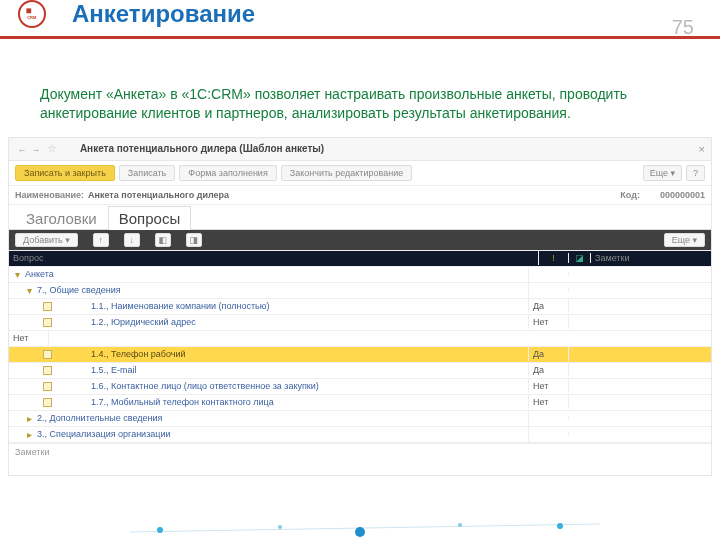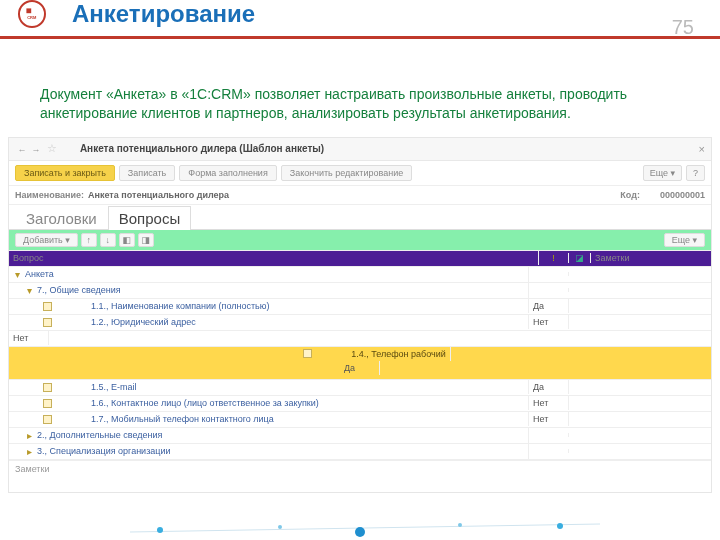--- a/index.html
+++ b/index.html
@@ -105,53 +105,53 @@
     position: relative;
     top: 1px;
   }
   .tab.active {
     background: #fff;
     border-color: #ddd;
     color: #444;
   }
   .subtoolbar {
     display: flex; align-items: center;
-    padding: 3px 6px; gap: 3px;
-    background: #86efac;
+    padding: 3px 6px; gap: 15px;
+    background: #404040;
     border-bottom: 1px solid #eee;
   }
   .btn.sm { padding: 1px 7px; font-size: 9px; }
   .icon-btn {
     width: 16px; height: 14px;
     border: 1px solid #ddd; border-radius: 2px;
     background: #f6f6f6;
     display: inline-flex; align-items: center; justify-content: center;
     font-size: 9px; color: #888;
   }
   .grid-head, .grid-row {
     display: flex; align-items: center;
     border-bottom: 1px solid #eee;
     font-size: 9px;
     min-height: 16px;
   }
   .grid-head {
-    background: #4c1d95;
+    background: #0f172a;
     color: #888;
   }
   .col-q { flex: 1; padding: 2px 4px; border-right: 1px solid #eee; display:flex; align-items:center; }
   .col-b1 { width: 30px; text-align: center; border-right: 1px solid #eee; color:#aa0; }
   .col-b2 { width: 22px; text-align: center; border-right: 1px solid #eee; color:#3a8; }
   .col-notes { width: 120px; padding: 2px 4px; }
   .grid-row .col-q { color: #3a5fa0; }
   .indent0 { padding-left: 6px; }
   .indent1 { padding-left: 18px; }
   .indent2 { padding-left: 34px; gap: 36px; }
   .expander { display:inline-block; width:10px; color:#b89a2a; font-size:10px; }
   .file-ic { display:inline-block; width:9px; height:9px; border:1px solid #c7b05a; background:#fff3c9; margin-right:3px; }
-  .grid-row.selected { background: #ffd84d; flex-direction: column; }
+  .grid-row.selected { background: #ffd84d; }
   .grid-row.selected .col-q { color: #5a4a10; }
   .yn { color: #666; font-size:9px; padding:2px 4px; width:40px; border-right:1px solid #eee; }
   .grid-row .yn { color:#555; }
   .notes-panel {
     padding: 3px 6px;
     font-size: 9px; color: #999;
     border-top: 1px solid #eee;
     height: 32px;
   }
   .footer-dots {

